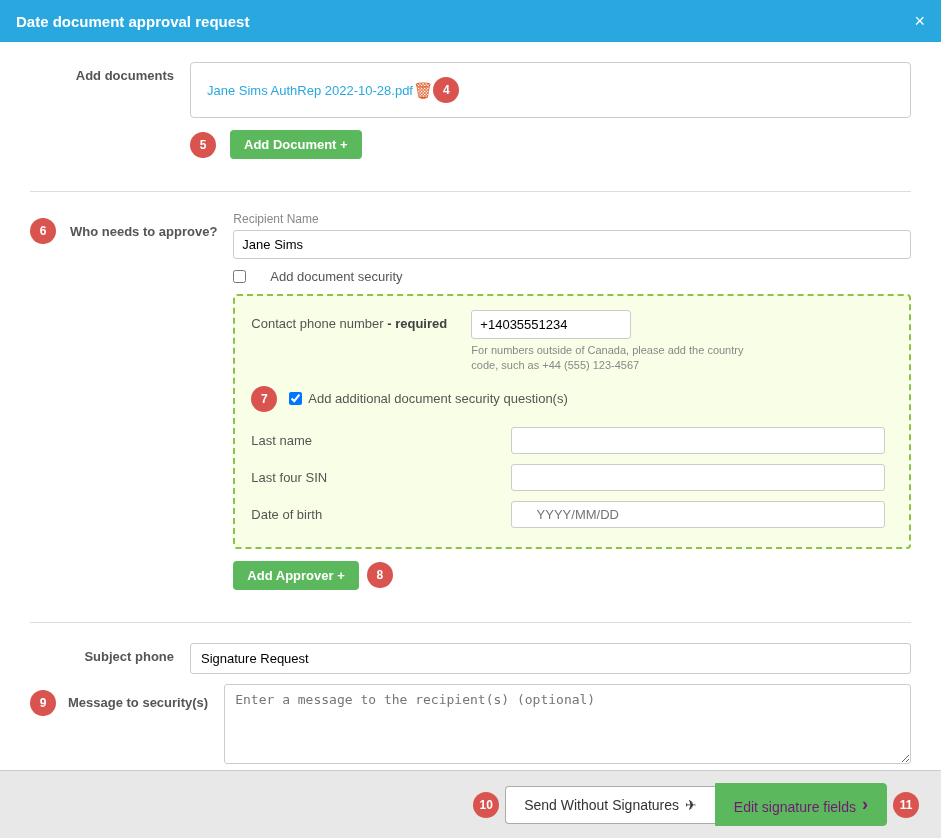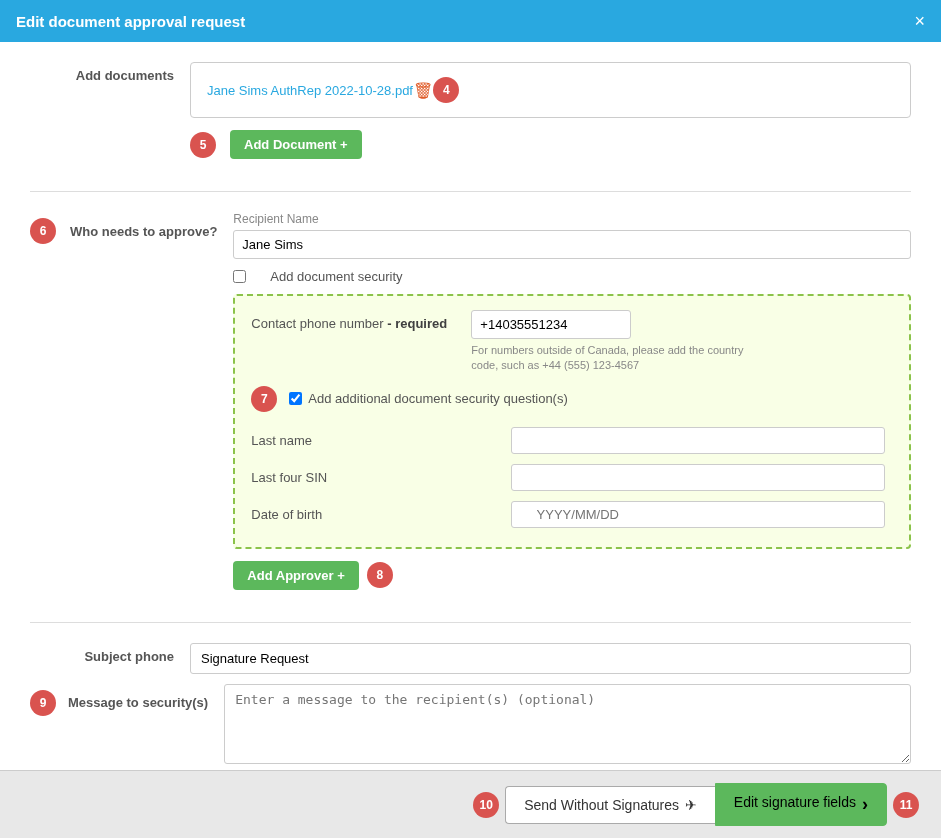--- a/index.html
+++ b/index.html
@@ -238,28 +238,28 @@
       border-radius: 4px 0 0 4px;
       padding: 10px 18px;
       font-size: 14px;
       cursor: pointer;
       display: flex;
       align-items: center;
       gap: 6px;
     }
     .btn-edit-sig {
       background: #5cb85c;
-      color: #000000;
+      color: #701a75;
       border: 1px solid #5cb85c;
       border-radius: 0 4px 4px 0;
       padding: 10px 18px;
       font-size: 14px;
       cursor: pointer;
       display: flex;
-      align-items: flex-start;
+      align-items: flex-end;
       gap: 6px;
     }
 
     .with-badge {
       display: flex;
       align-items: center;
       gap: 8px;
     }
 
     .add-approver-row {
@@ -268,21 +268,21 @@
       gap: 8px;
       margin-top: 8px;
     }
   </style>
 </head>
 <body>
 
 <div class="modal">
 
   <div class="modal-header">
-    <span>Edit document approval request</span>
+    <span>Date document approval request</span>
     <button class="close-btn">×</button>
   </div>
 
   <div class="modal-body">
 
     <div class="section">
       <div class="form-row">
         <div class="form-label">Add documents</div>
         <div class="form-content">
           <div class="doc-box">

